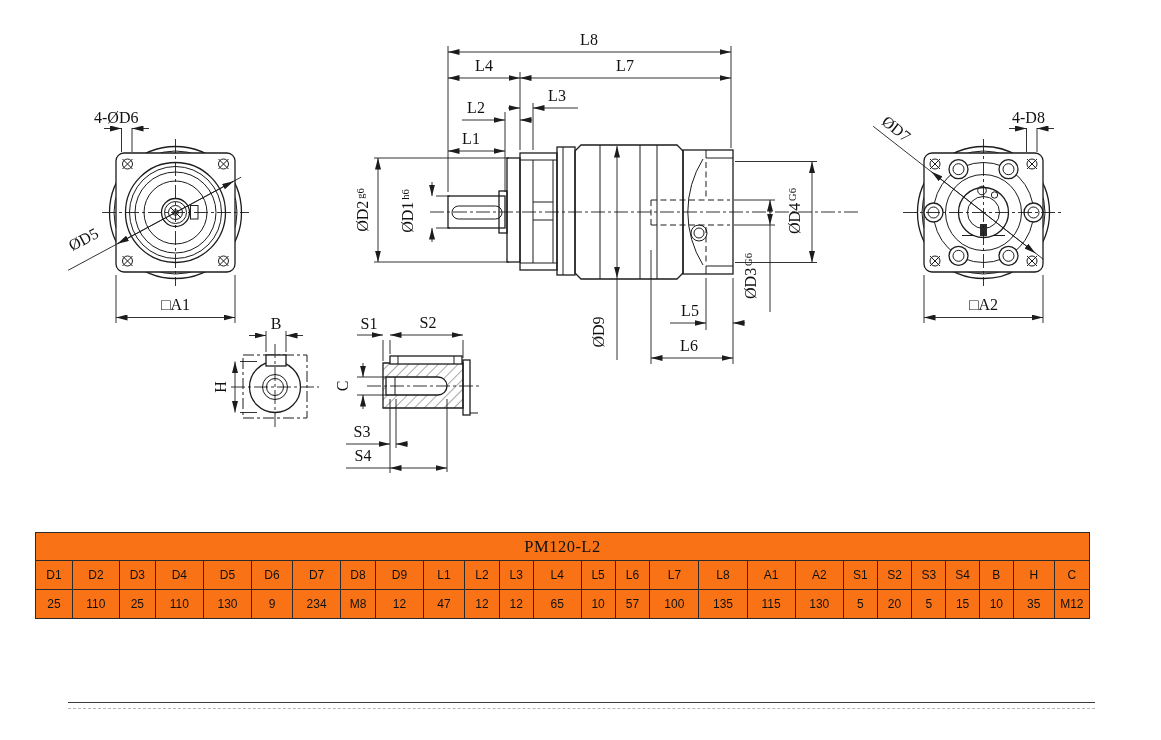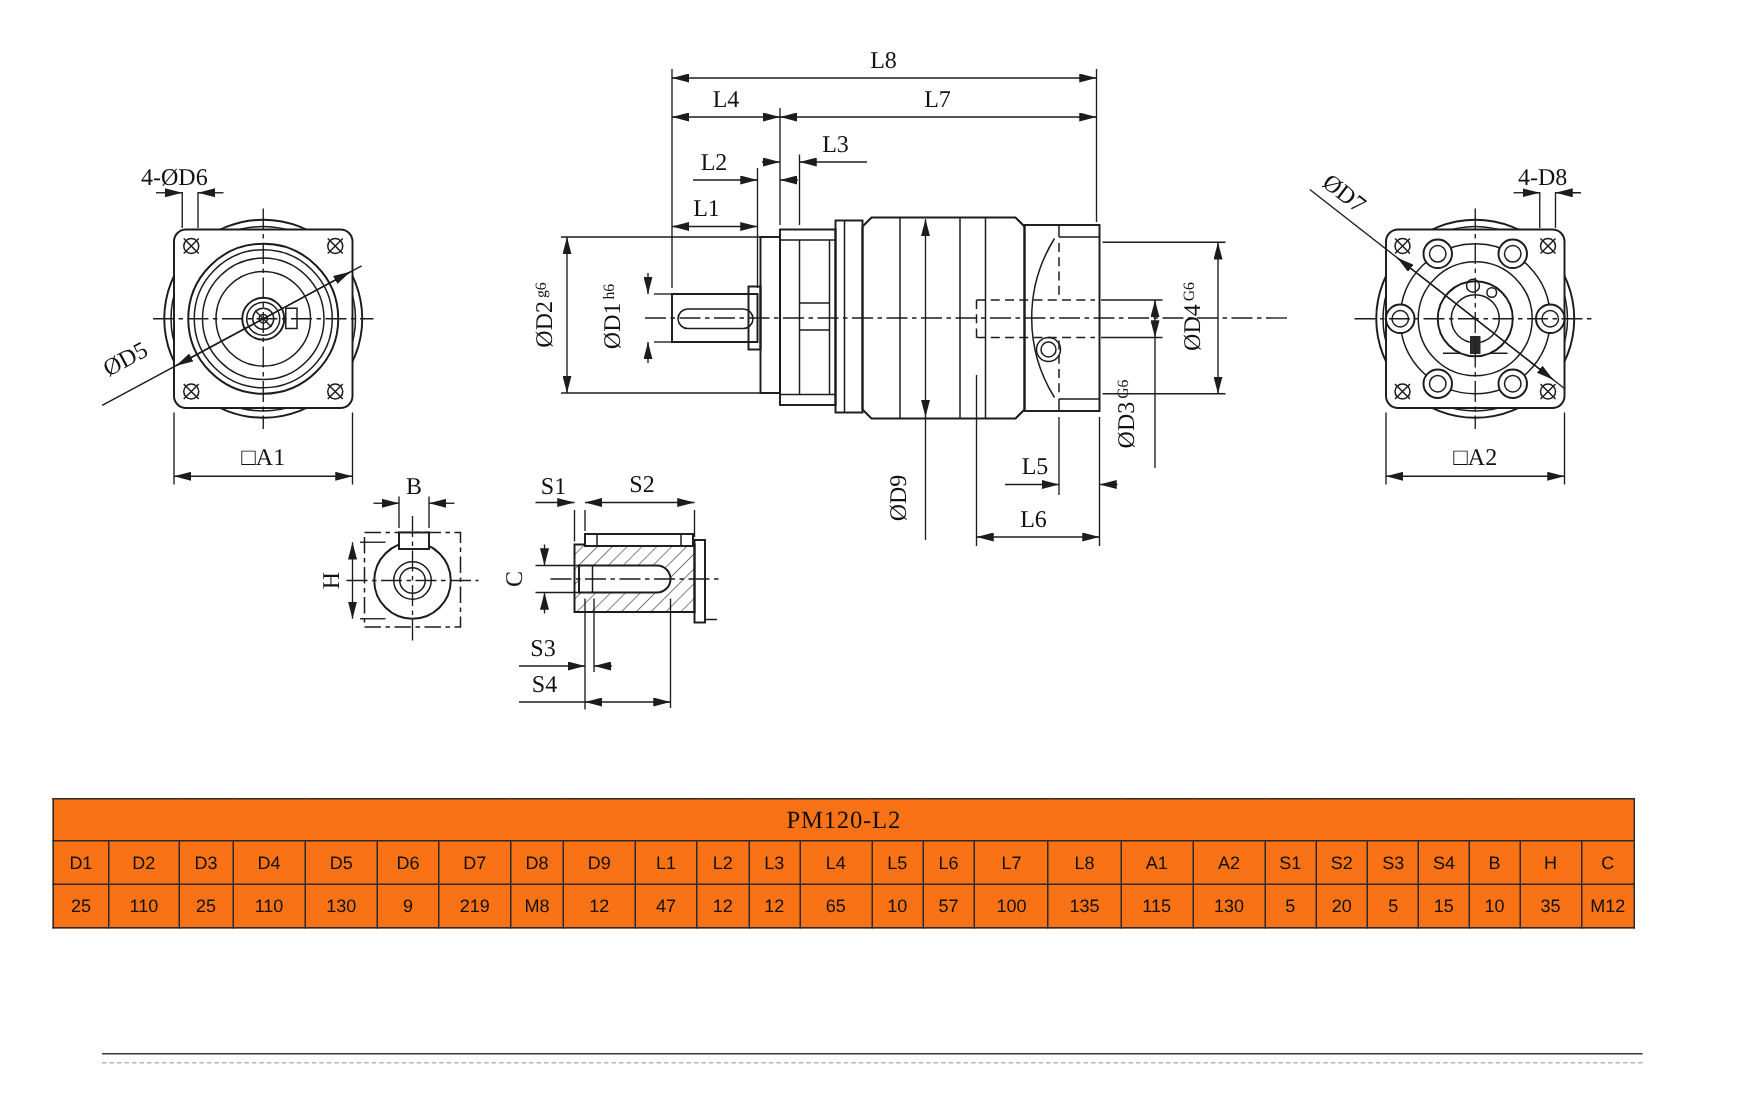--- a/index.html
+++ b/index.html
@@ -416,21 +416,21 @@
         <td>H</td>
         <td>C</td>
       </tr>
     <tr>
         <td>25</td>
         <td>110</td>
         <td>25</td>
         <td>110</td>
         <td>130</td>
         <td>9</td>
-        <td>219</td>
+        <td>234</td>
         <td>M8</td>
         <td>12</td>
         <td>47</td>
         <td>12</td>
         <td>12</td>
         <td>65</td>
         <td>10</td>
         <td>57</td>
         <td>100</td>
         <td>135</td>

